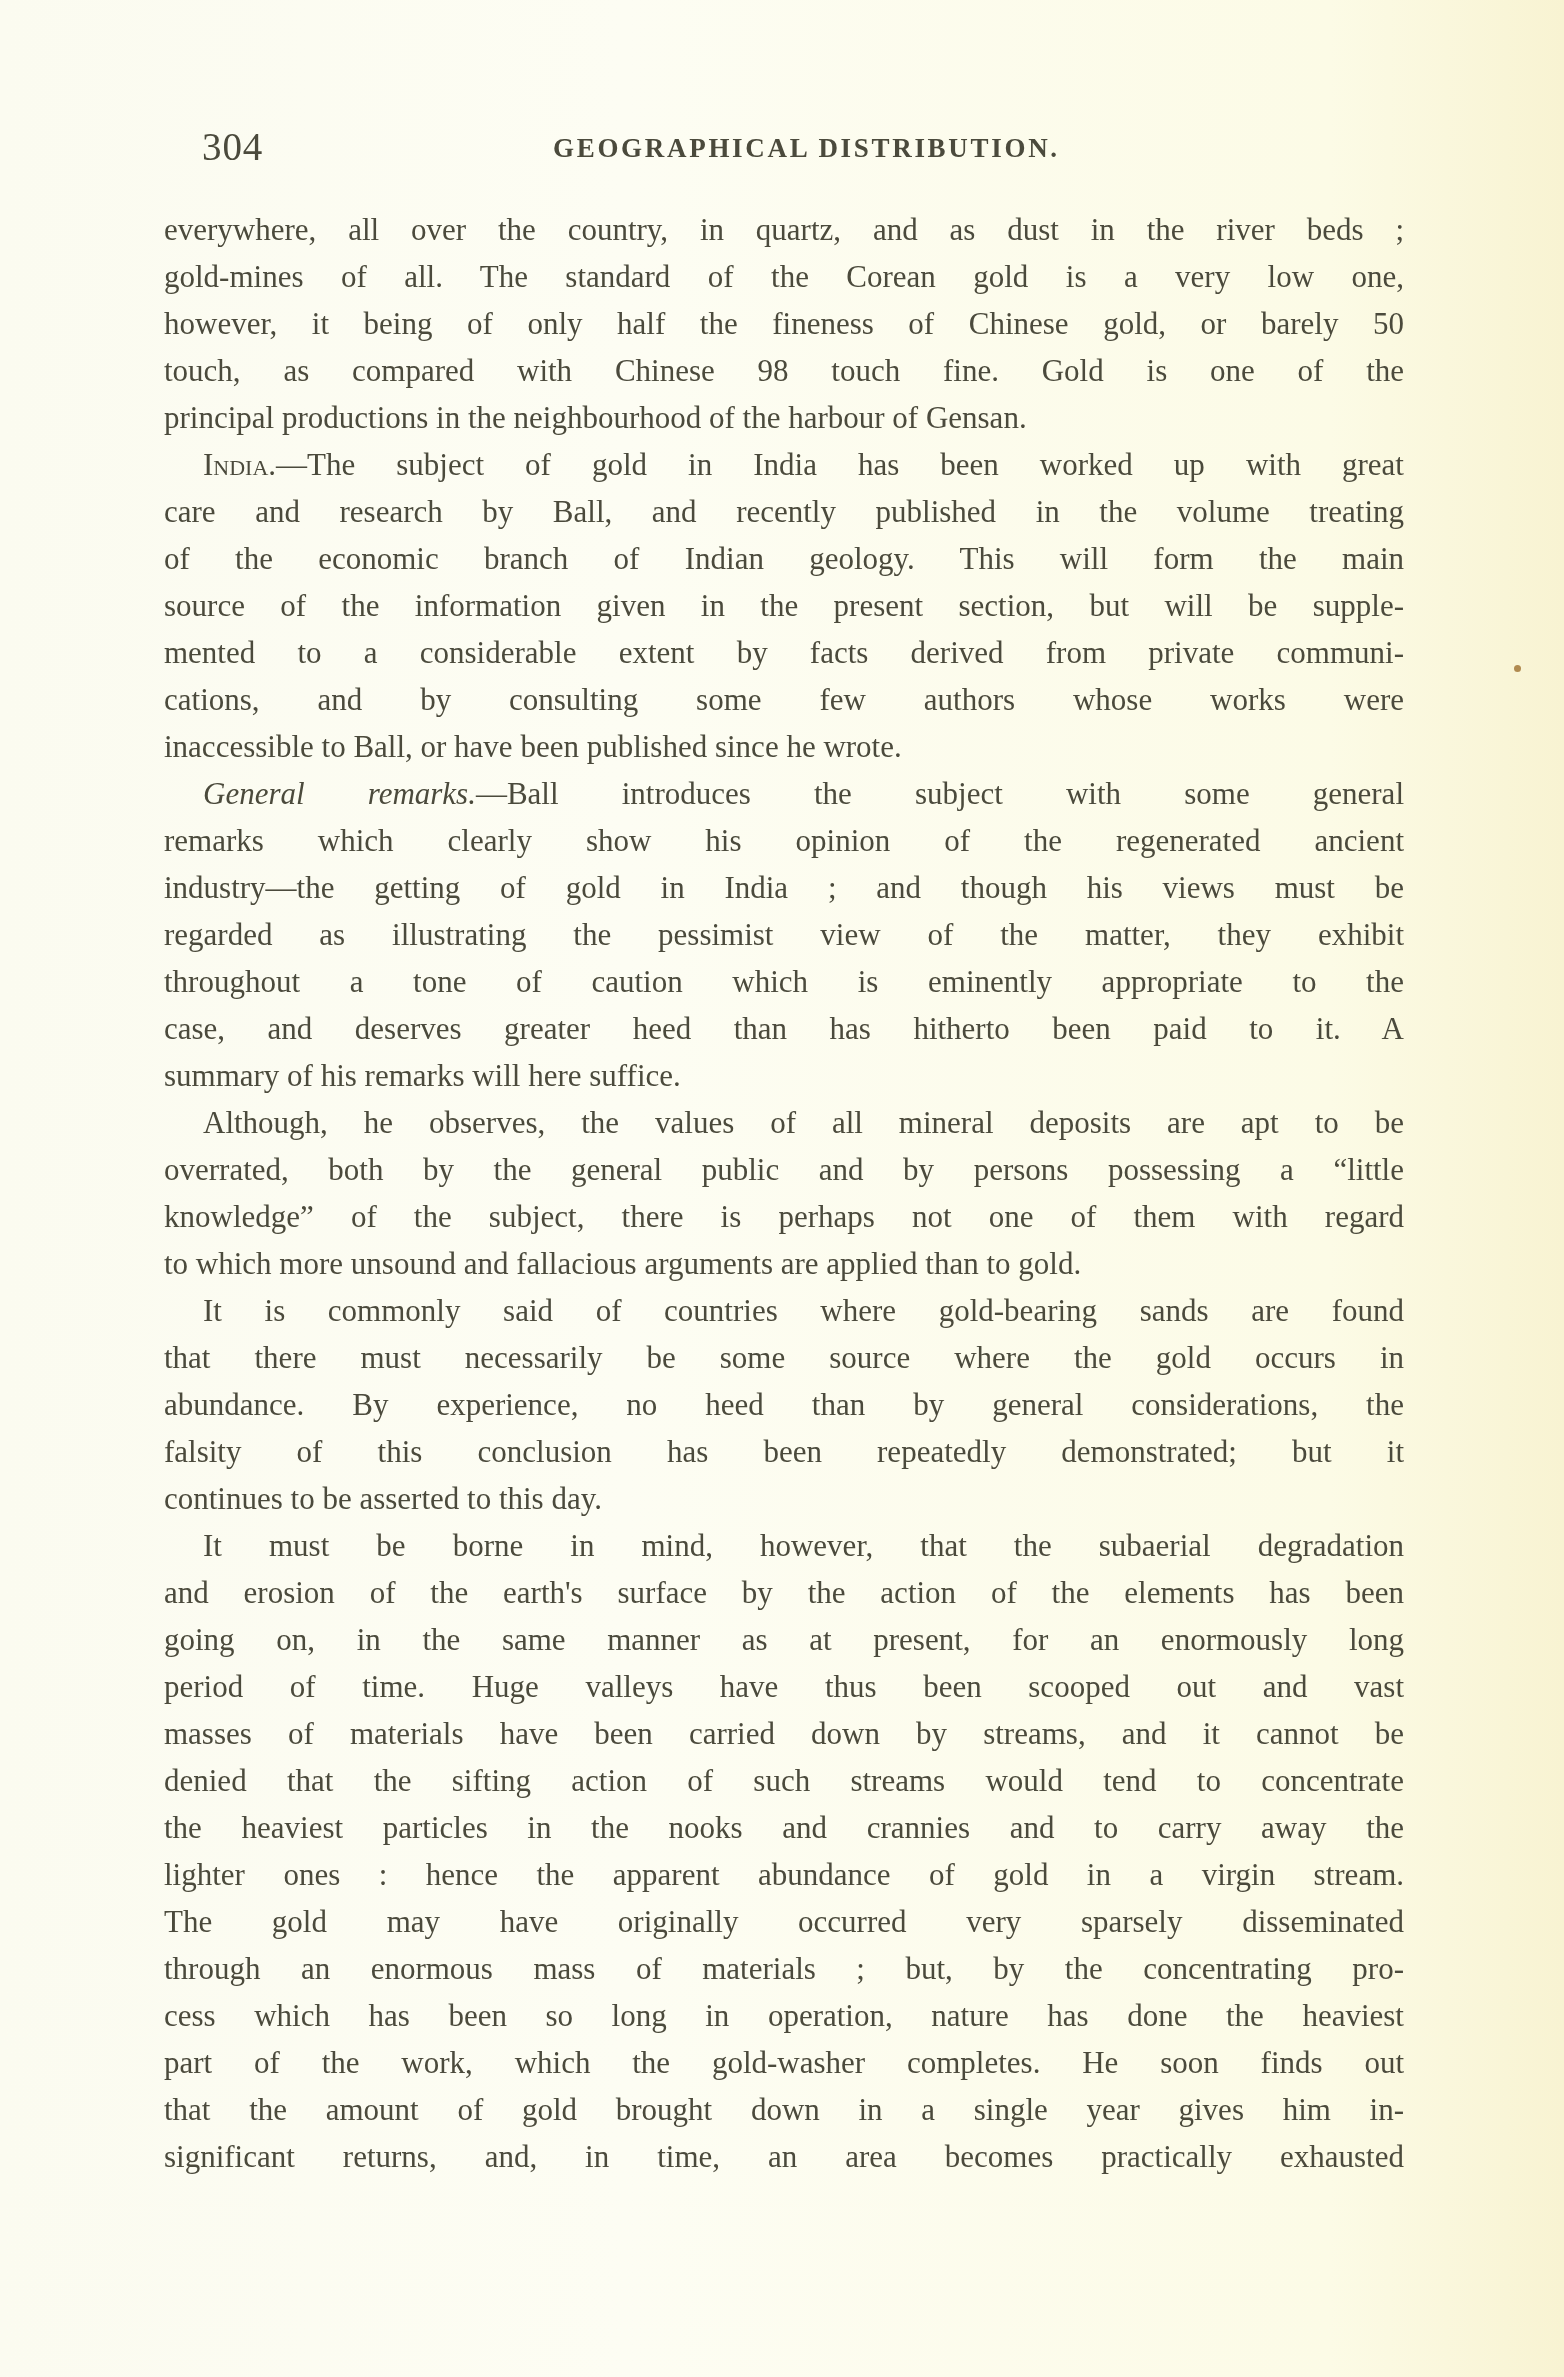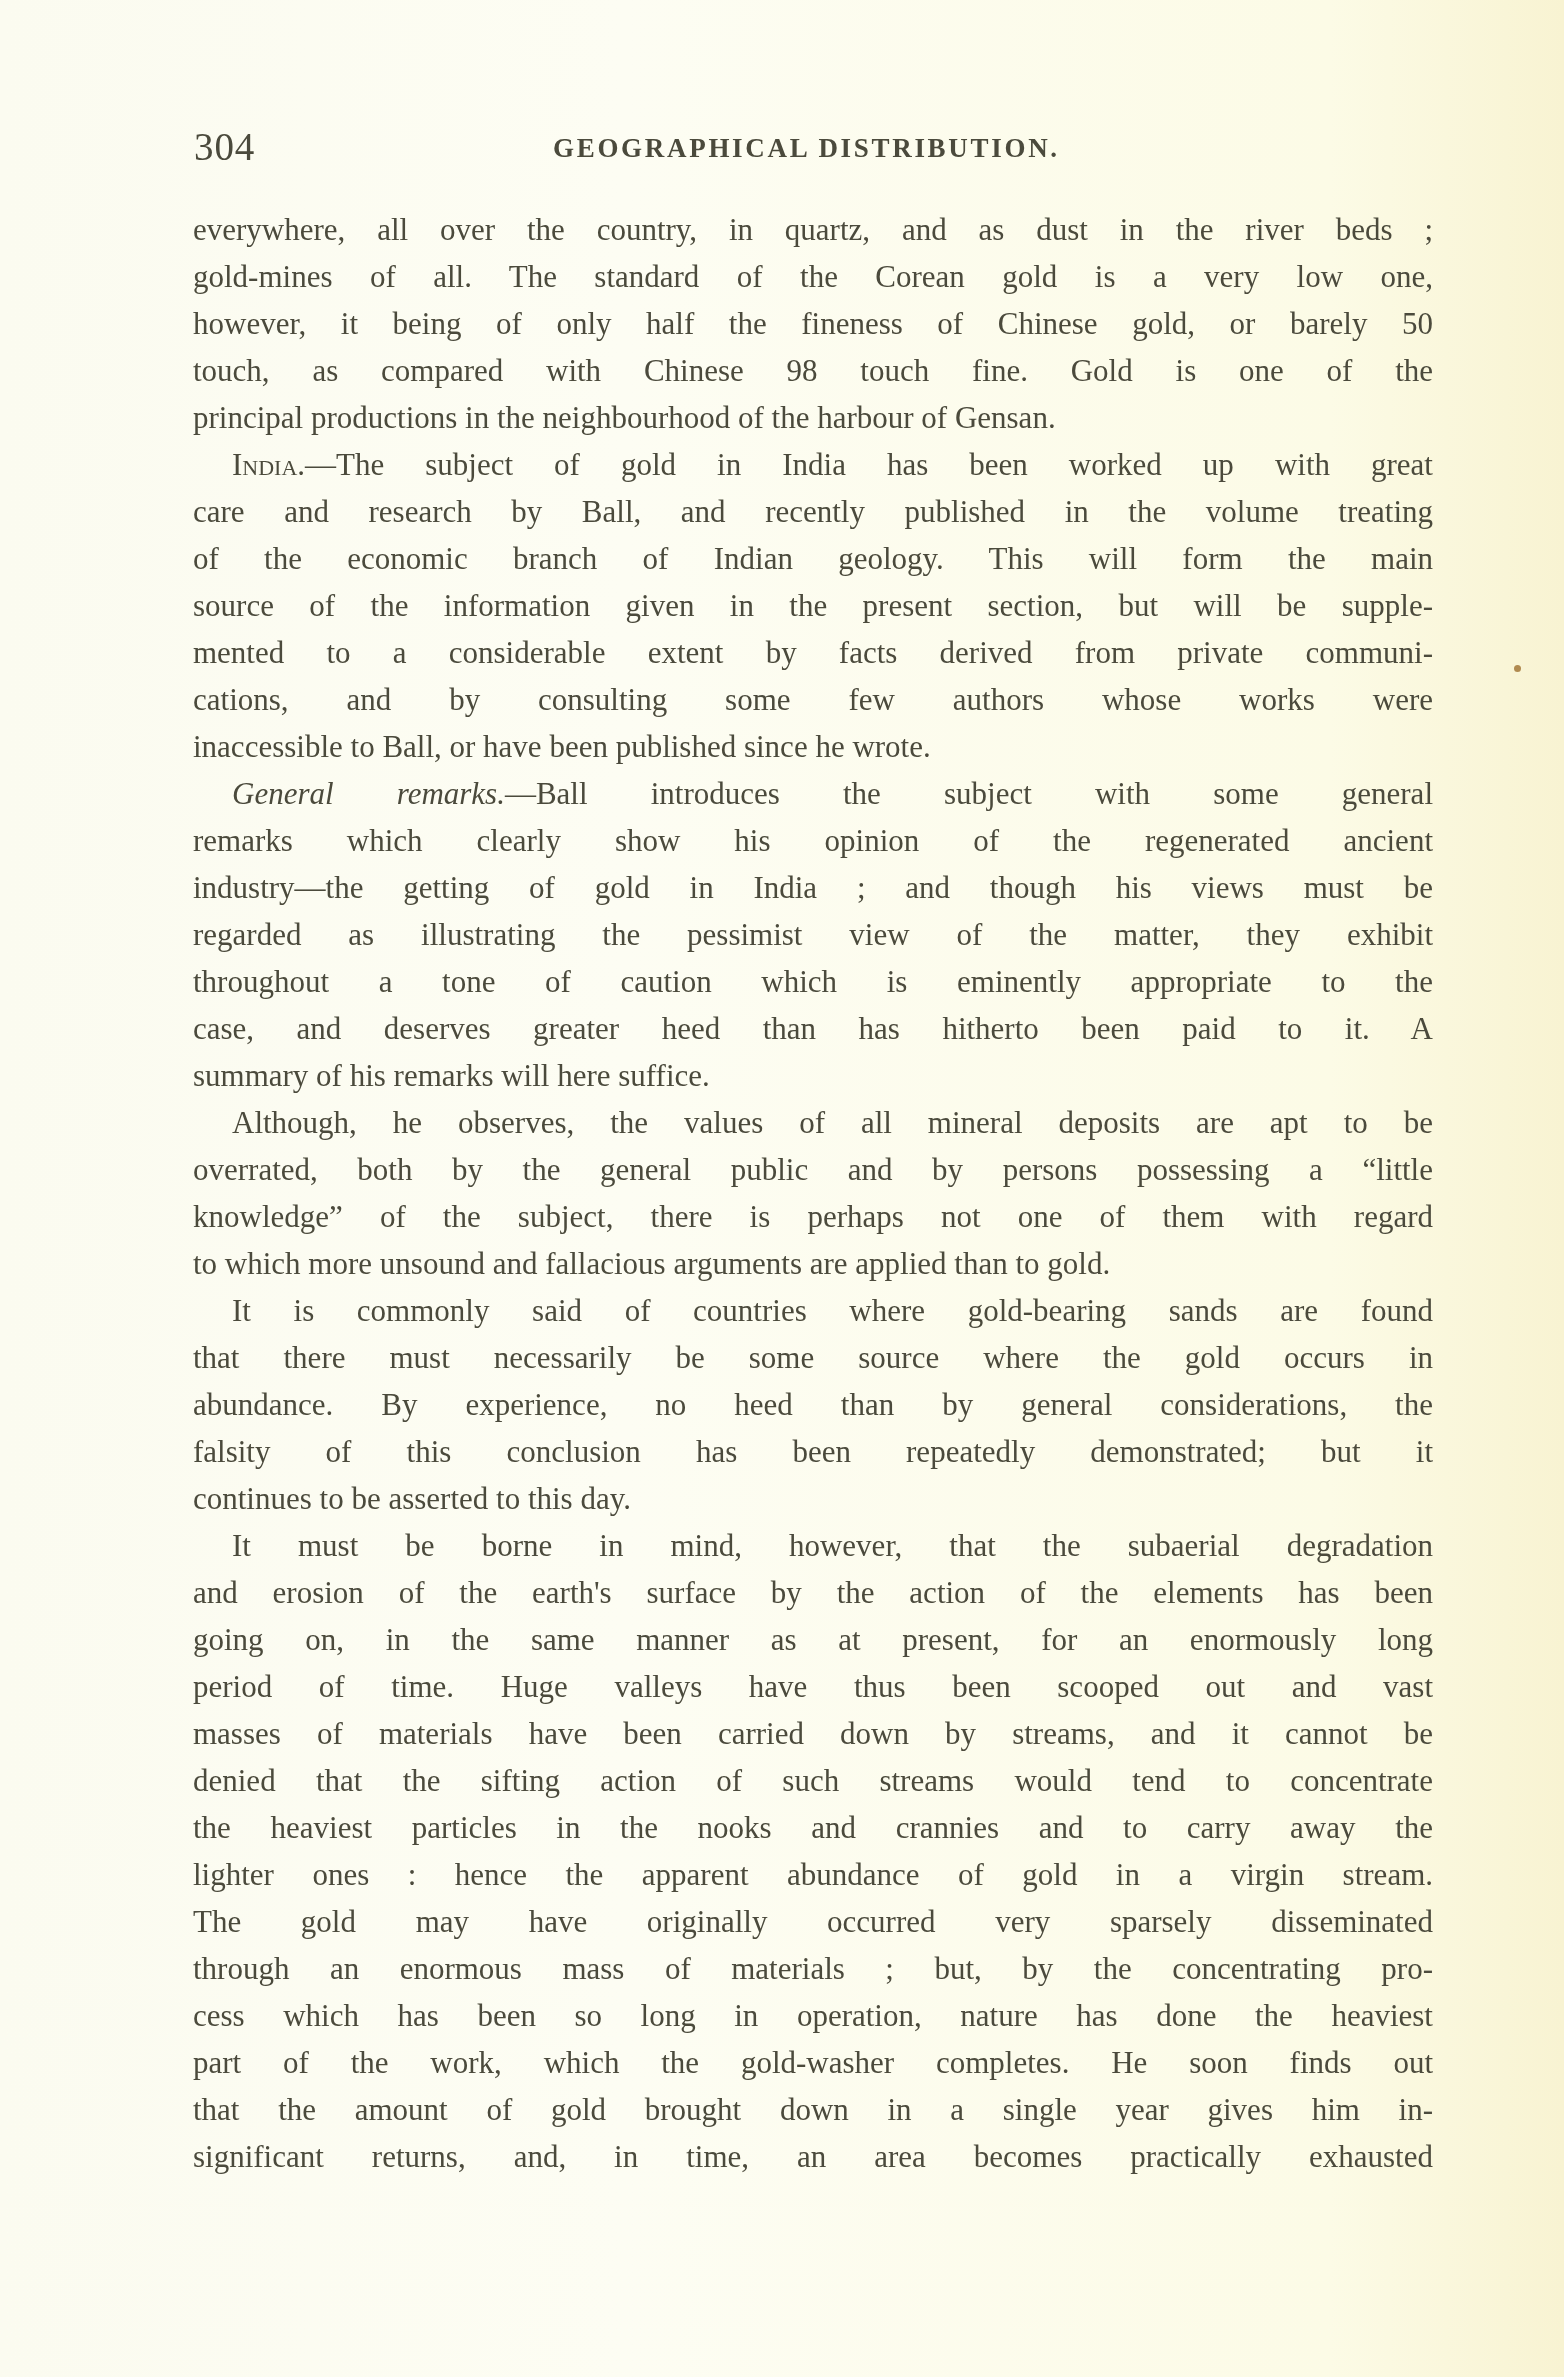--- a/index.html
+++ b/index.html
@@ -7,29 +7,29 @@
     width:1565px; height:2377px; overflow:hidden;
     background: linear-gradient(90deg, #fbfbf0 0%, #fdfdf3 40%, #fcfbe6 85%, #f8f3d2 100%);
     font-family: "Liberation Serif", "DejaVu Serif", serif;
     color:#4b4a3c;
     position:relative;
   }
   .header {
     position:absolute; top:124px; left:190px; width:1237px; height:54px;
   }
   .page-num {
-    position:absolute; left:4px; top:0;
+    position:absolute; left:12px; top:0;
     font-size:39px; letter-spacing:0.9px;
   }
   .running-head {
     position:absolute; left:363px; top:9px;
     font-size:27px; letter-spacing:2.7px;font-weight:bold;
   }
   .body-text {
-    position:absolute; top:206px; left:193px; width:1240px;
+    position:absolute; top:206px; left:164px; width:1240px;
     font-size:31px; line-height:47px;
   }
   .line {
     display:block; white-space:nowrap; text-align:justify; text-align-last:justify;
     height:47px;
   }
   .line.last { text-align-last:left; }
   .line.indent { padding-left:39px; }
   .sc { font-variant:small-caps; }
   .it { font-style:italic; }

